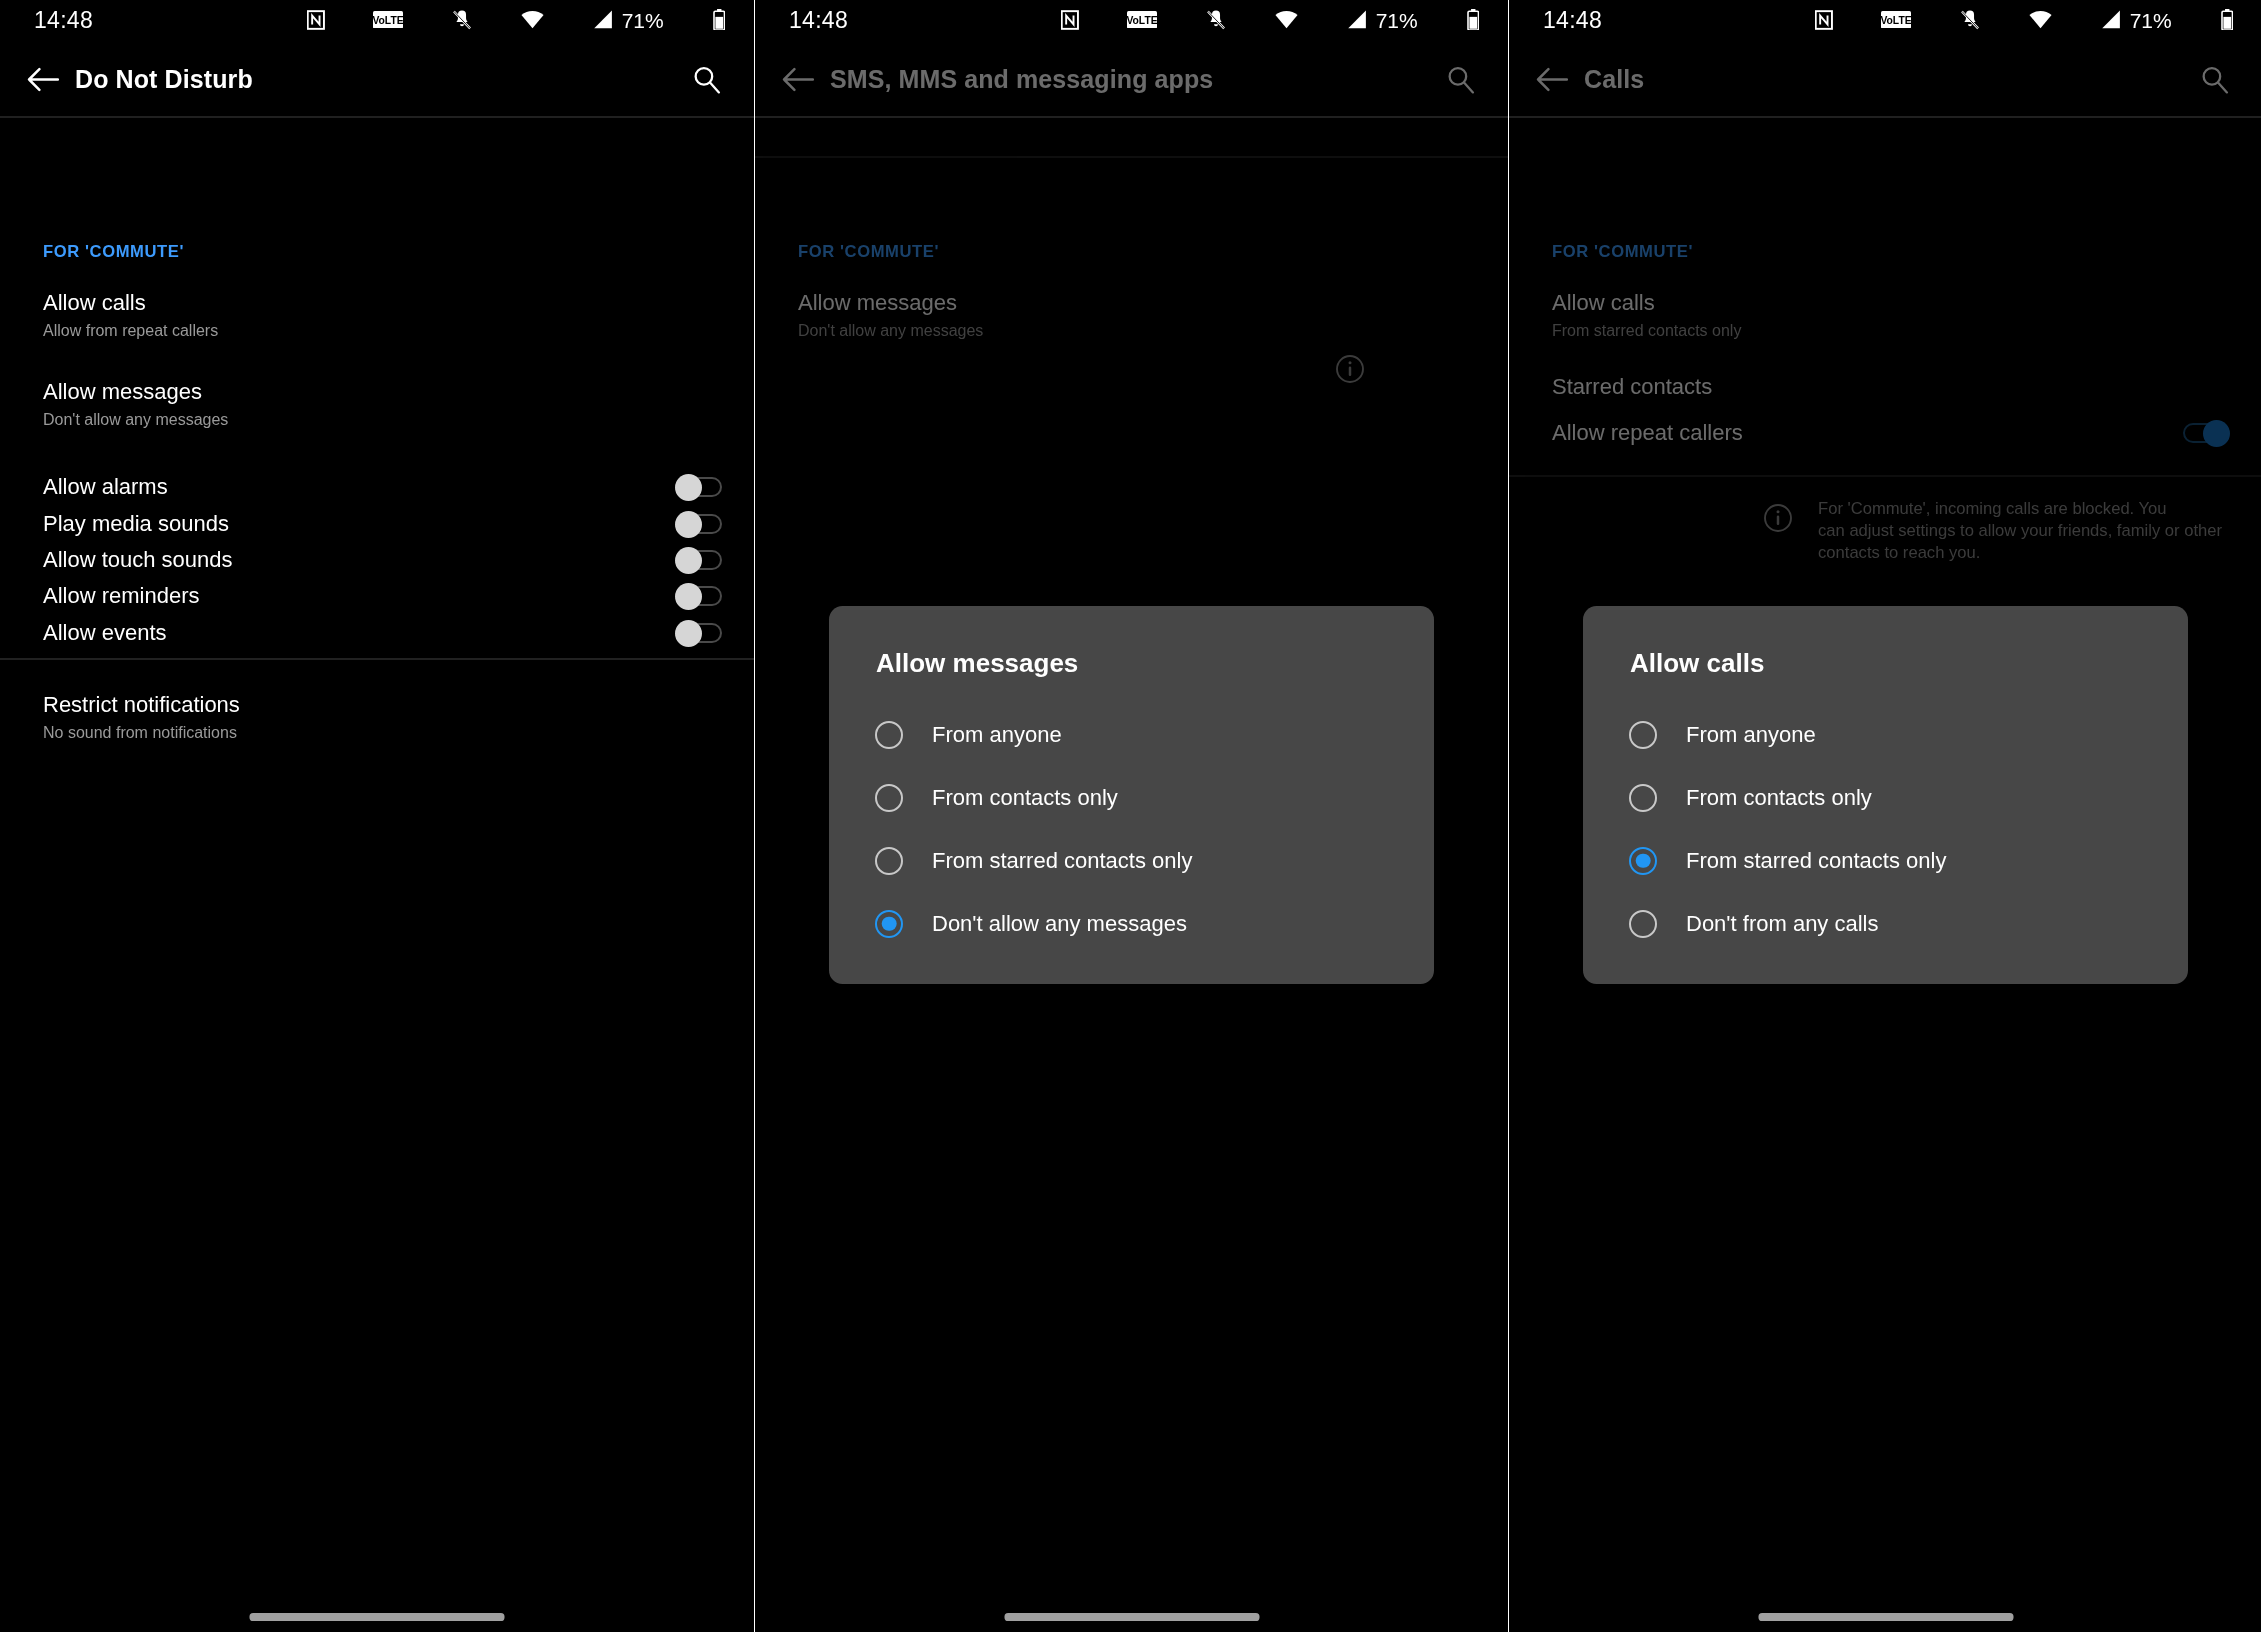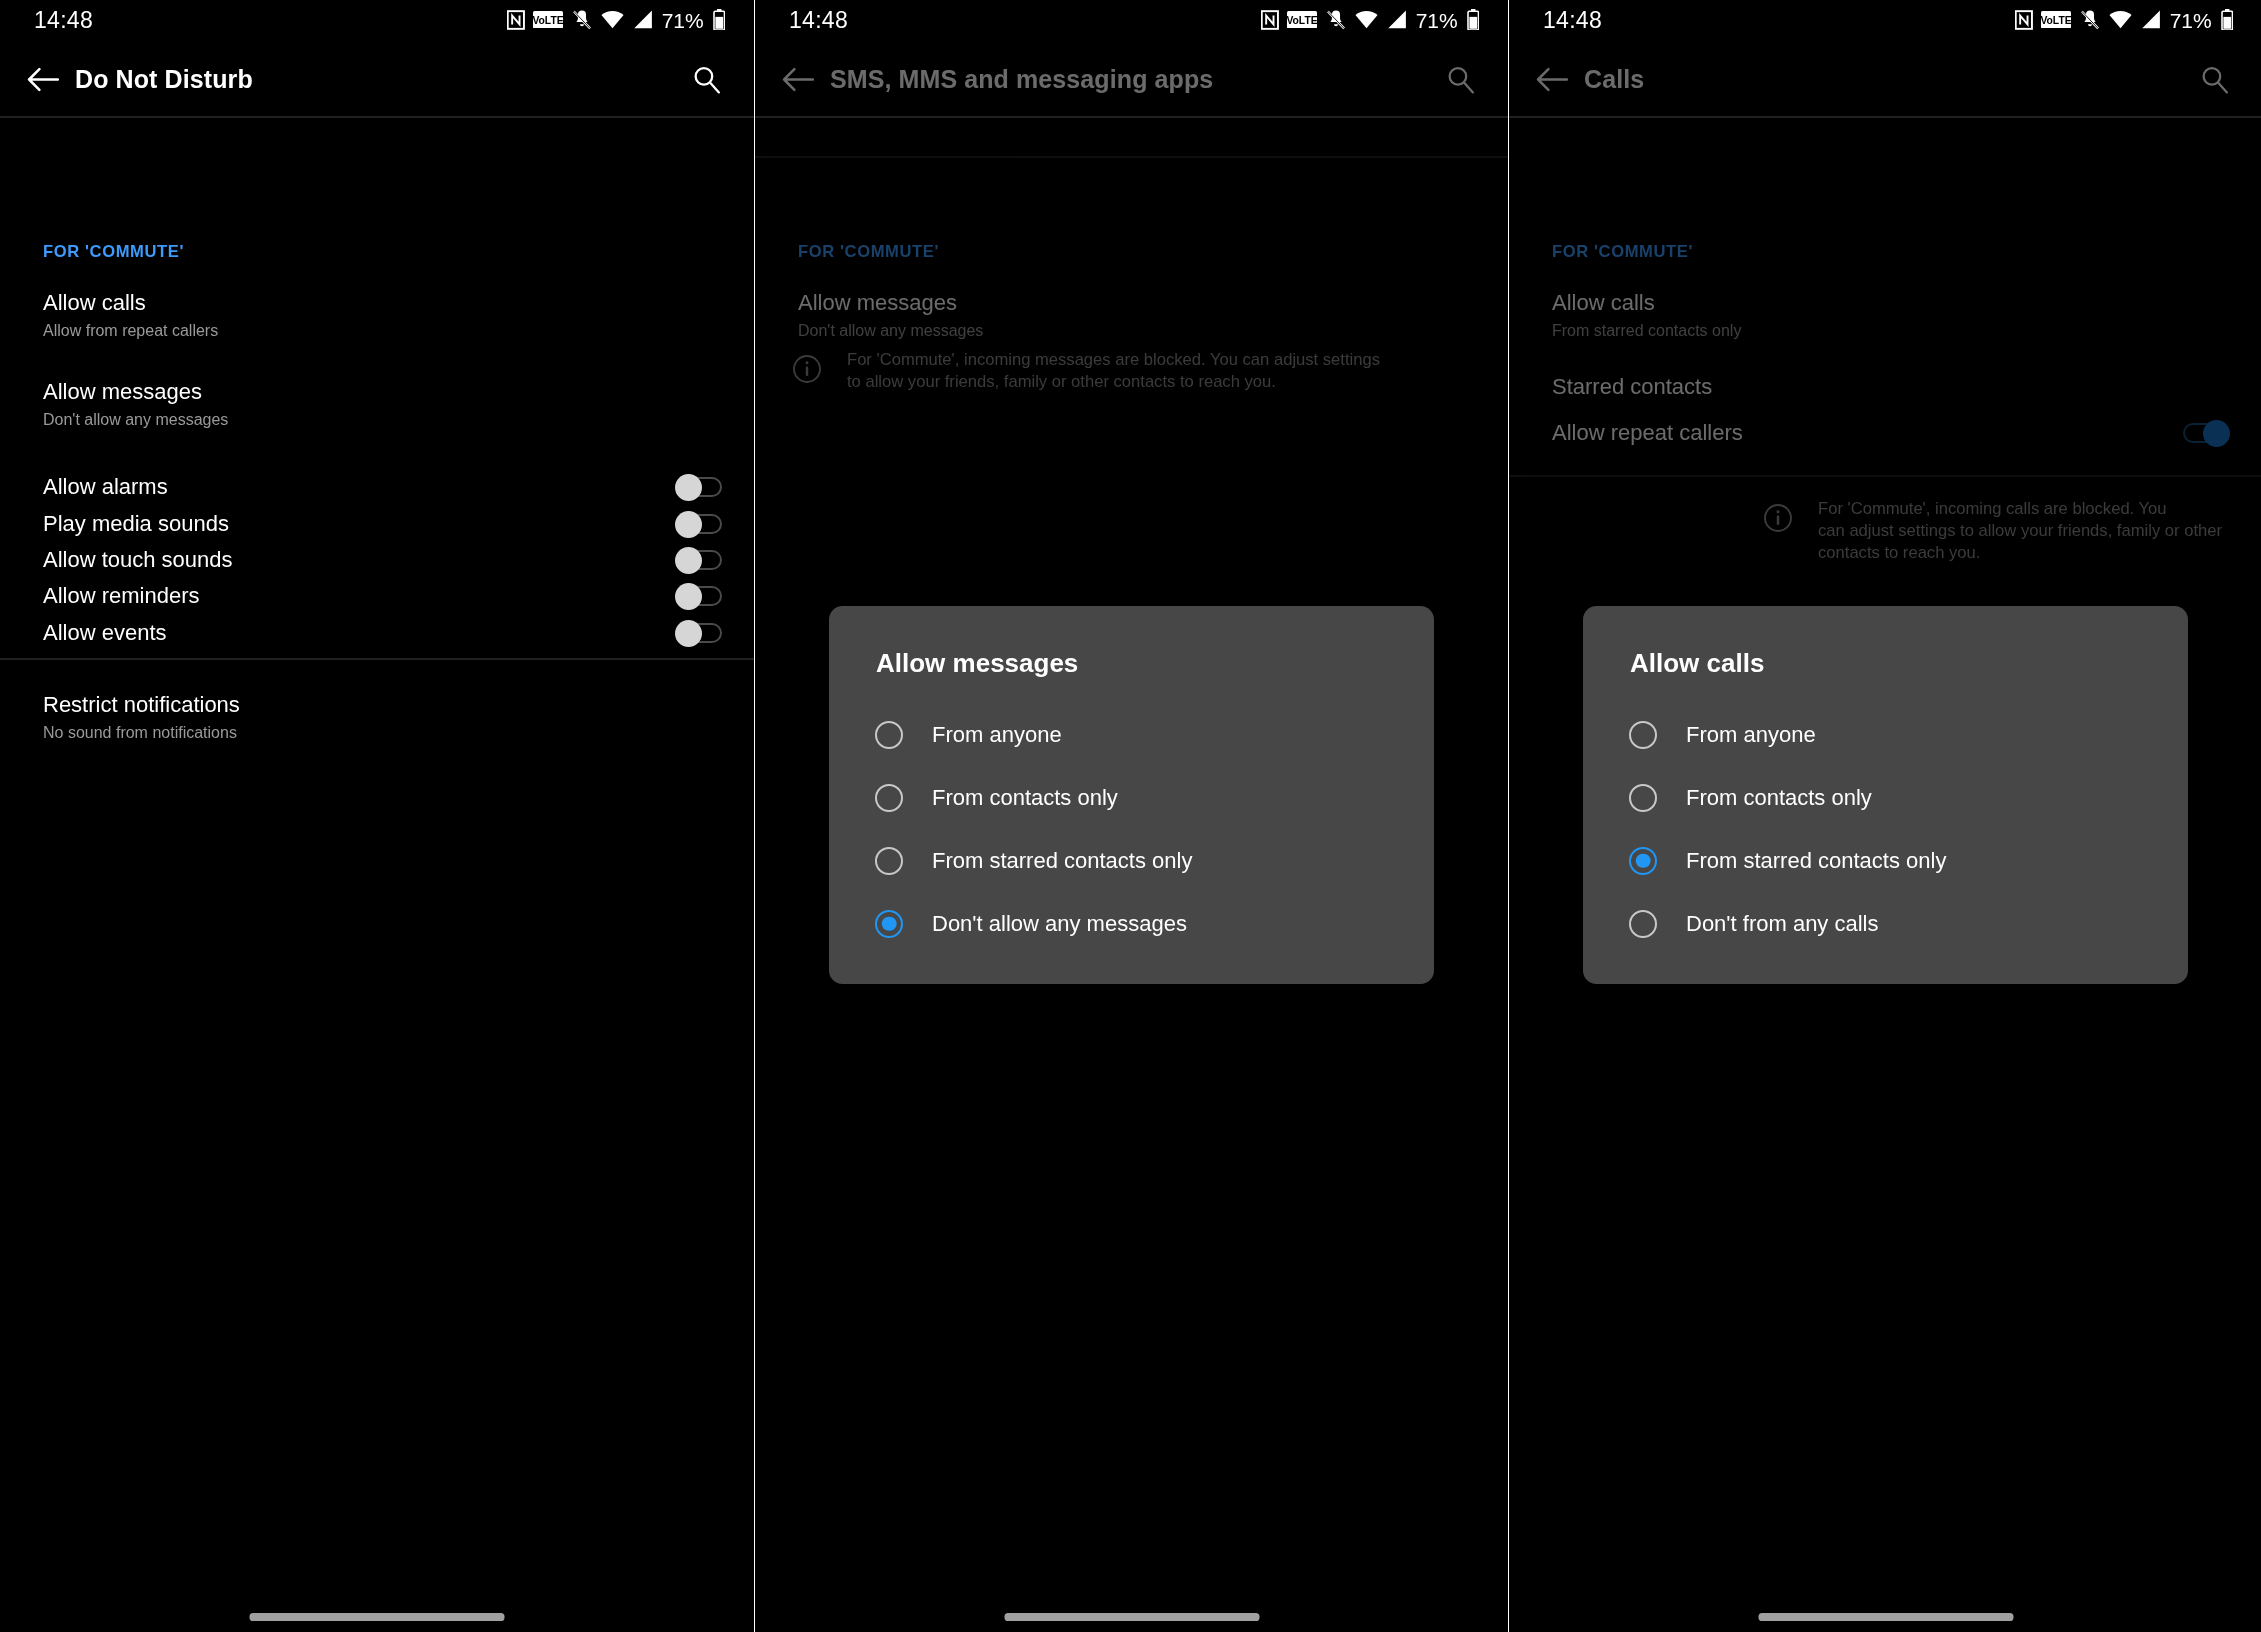--- a/index.html
+++ b/index.html
@@ -21,21 +21,21 @@
 
   
   .statusbar {
     position: absolute; top: 0; left: 0; right: 0; height: 41px;
     display: flex; align-items: center;
     padding: 0 29px 0 34px;
     color: #ffffff;
   }
   .clock { font-size: 23px; letter-spacing: 0.3px; color:#fff; }
   .sb-icons { margin-left: auto; display: flex; align-items: center; gap: 8.8px; }
-  .sb-icon { display: block; }
+  .sb-icon { display: block; margin-left: 40px; }
   .battery-pct { font-size: 21px; color: #fff; letter-spacing: 0; }
 
   
   .appbar {
     position: absolute; top: 41px; left: 0; right: 0; height: 76px;
     display: flex; align-items: center; padding: 0 23px 0 17.7px;
   }
   .back-btn { width: 50px; height: 50px; display: flex; align-items: center; justify-content: center; }
   .appbar-title {
     font-size: 25px; font-weight: bold; color: #ffffff;
@@ -359,21 +359,20 @@
       <div class="divider-row" style="top:39px"></div>
 
       <div class="info-block" style="top:232px;right:78px">
         <span class="info-icon">
           <svg width="30" height="30" viewBox="0 0 24 24">
               <circle cx="12" cy="12" r="10.4" fill="none" stroke="#8d8d8d" stroke-width="1.5"></circle>
               <circle cx="12" cy="7" r="1.2" fill="#8d8d8d"></circle>
               <rect x="11" y="10" width="2" height="7.6" rx="1" fill="#8d8d8d"></rect>
             </svg>
         </span>
-        <span class="info-text">For 'Commute', incoming messages are blocked. You can adjust settings to allow your friends, family or other contacts to reach you.</span>
       </div>
     </div>
 
     <div class="dialog" style="left:74px;top:606px;width:605px;">
       <div class="dialog-title">Allow messages</div>
       <div class="radio-list">
         <div class="radio-item">
           <span class="radio"></span>
           <span class="radio-label">From anyone</span>
         </div>

